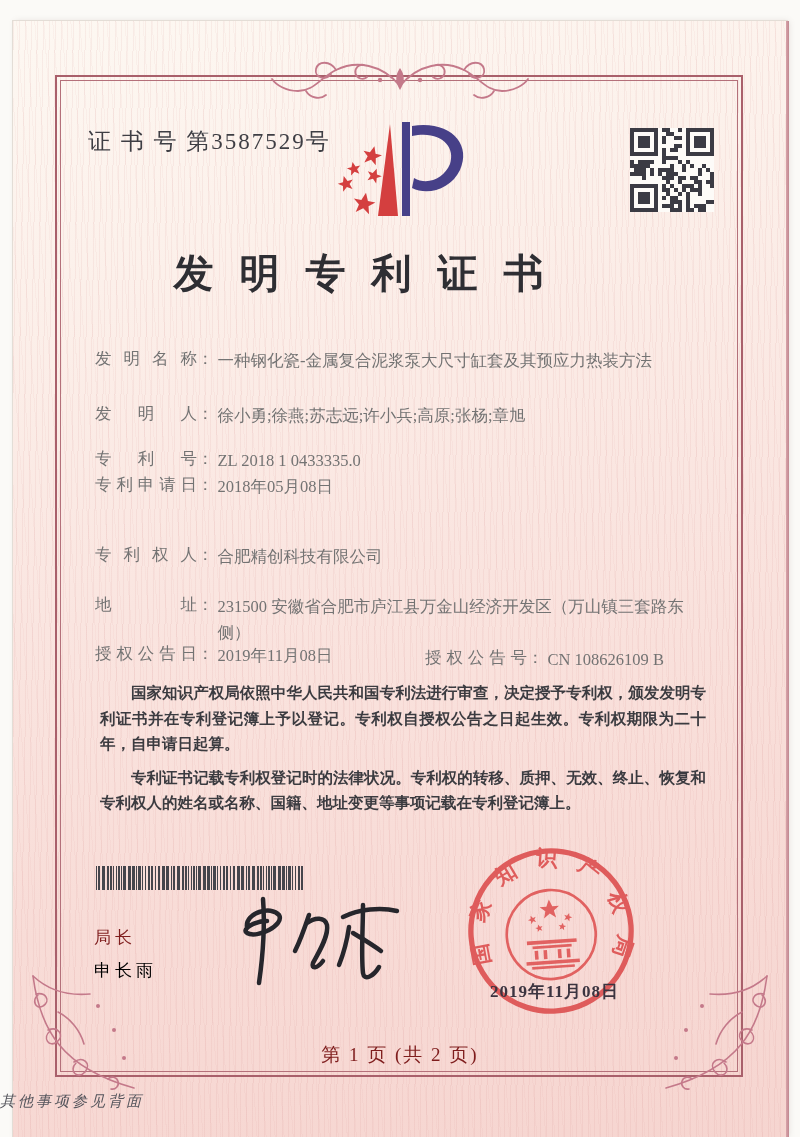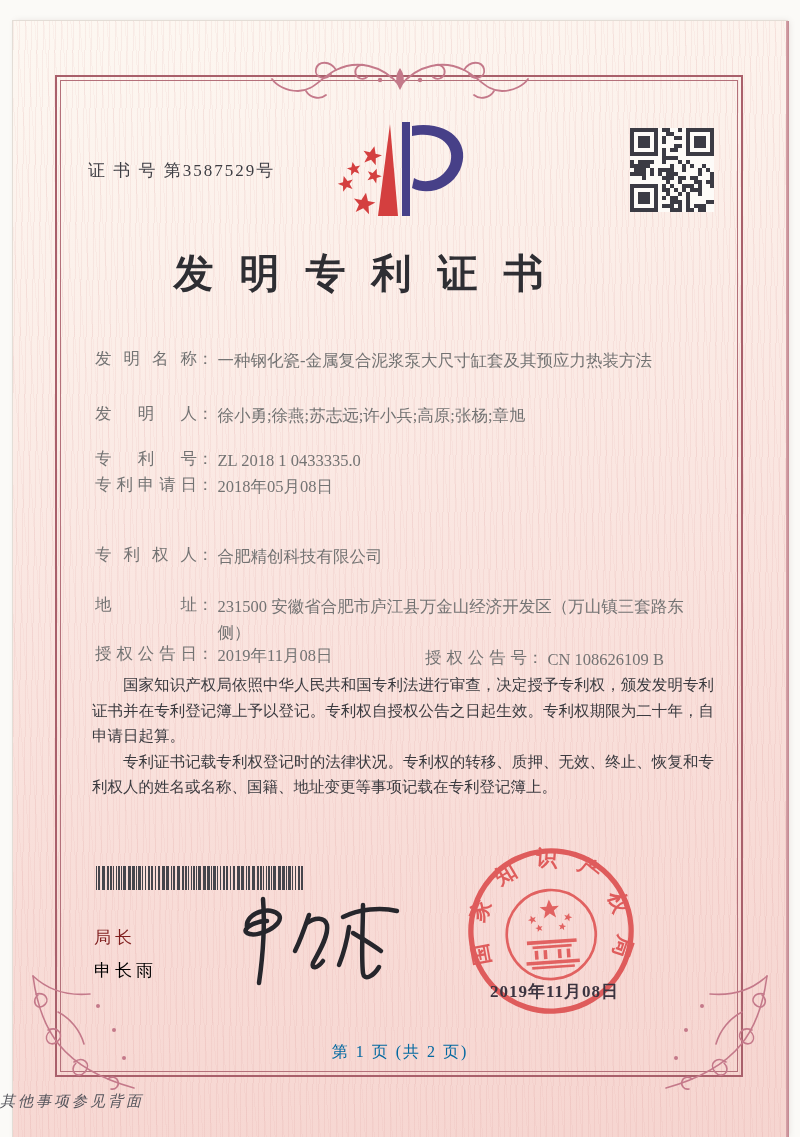--- a/index.html
+++ b/index.html
@@ -10,35 +10,35 @@
     background:linear-gradient(168deg,#fdf8f2 0%,#fcf0ea 22%,#fae5e0 48%,#f8dcd7 72%,#f6d5d0 100%);
     box-shadow:0 0 0 1px #e3ddd6, 2px 0 6px rgba(120,100,100,.18);}
   #paper::before{content:"";position:absolute;inset:0;
     background:repeating-linear-gradient(91deg,rgba(205,125,125,.10) 0 1px,transparent 1px 6px),
                repeating-linear-gradient(86deg,rgba(215,140,140,.07) 0 1px,transparent 1px 9px);}
   
   .frame{position:absolute;left:55px;top:75px;width:684px;height:998px;border:2px solid #a9606b;}
   .frame-inner{position:absolute;inset:3px;border:1px solid #b4707a;}
   
   .abs{position:absolute;}
-  .certno{left:88px;top:126px;font-size:17px;letter-spacing:2px;color:#3e3e44;margin-top:33px;}
+  .certno{left:88px;top:126px;font-size:23px;letter-spacing:2px;color:#3e3e44;}
   .title{left:0;top:246px;width:717px;text-align:center;font-size:40px;font-weight:700;
          letter-spacing:26px;text-indent:26px;color:#2e2e33;}
   .field-row{left:95px;font-size:16.5px;color:#737373;white-space:nowrap;}
   .flabel{display:inline-block;width:102px;text-align:justify;text-align-last:justify;vertical-align:top;}
   .fcolon{display:inline-block;margin:0 4px 0 0;vertical-align:top;}
   .fvalue{display:inline-block;vertical-align:top;max-width:505px;white-space:normal;line-height:26px;}
   .row-auth{white-space:nowrap;}
   .paras{left:92px;top:672px;width:622px;font-size:15.5px;line-height:25.5px;color:#3b3b40;text-align:justify;}
-  .paras p{margin:0;text-indent:2em;}
+  .paras p{margin:8px;text-indent:2em;font-weight:bold;}
   .sig-title{left:94px;top:926px;font-size:17px;letter-spacing:4px;color:#7f1d1d;}
   .sig-name{left:94px;top:959px;font-size:17px;letter-spacing:4px;color:#000000;}
   .seal-wrap{left:462px;top:842px;width:178px;height:178px;transform:rotate(-4deg);opacity:.92;}
   .seal-date{left:490px;top:980px;font-size:17px;font-weight:700;letter-spacing:1px;color:#3c3440;z-index:5;}
-  .pageinfo{left:0;top:1042px;width:800px;text-align:center;font-size:16px;color:#0369a1;letter-spacing:2px;}
+  .pageinfo{left:0;top:1042px;width:800px;text-align:center;font-size:19px;color:#7f1d1d;letter-spacing:2px;}
   .backnote{left:0;top:1092px;width:800px;font-size:15px;color:#55555c;letter-spacing:3px;font-style:italic;}
   .qr{left:630px;top:128px;width:84px;height:84px;}
   .barcode{left:96px;top:866px;width:208px;height:24px;}
   .logo{left:320px;top:116px;width:160px;height:114px;}
   .lace-top{left:270px;top:50px;width:260px;height:56px;}
   .lace-bl{left:28px;top:972px;width:110px;height:122px;}
   .lace-br{left:662px;top:972px;width:110px;height:122px;transform:scaleX(-1);}
   .edge-right{left:786px;top:21px;width:3px;height:1116px;background:linear-gradient(90deg,#d9a3aa,#c08890);}
   svg{display:block;}
 </style>

